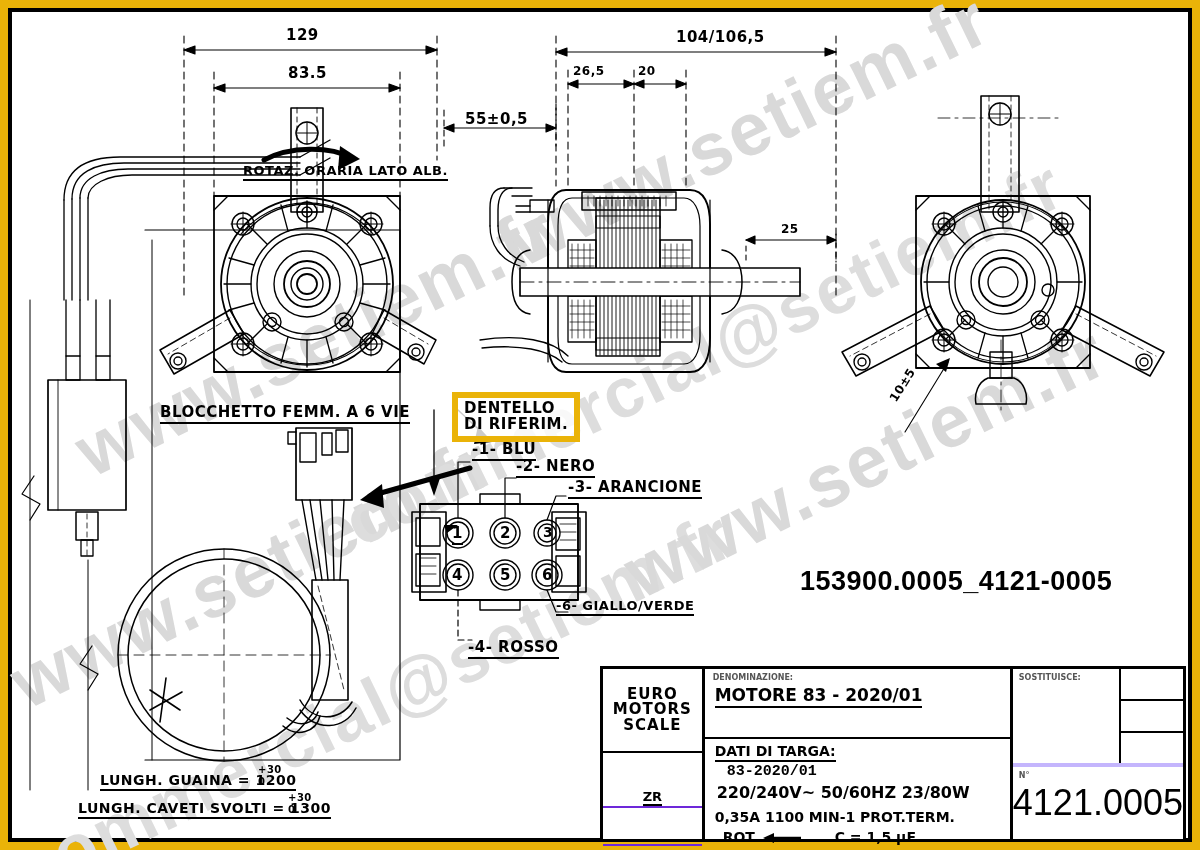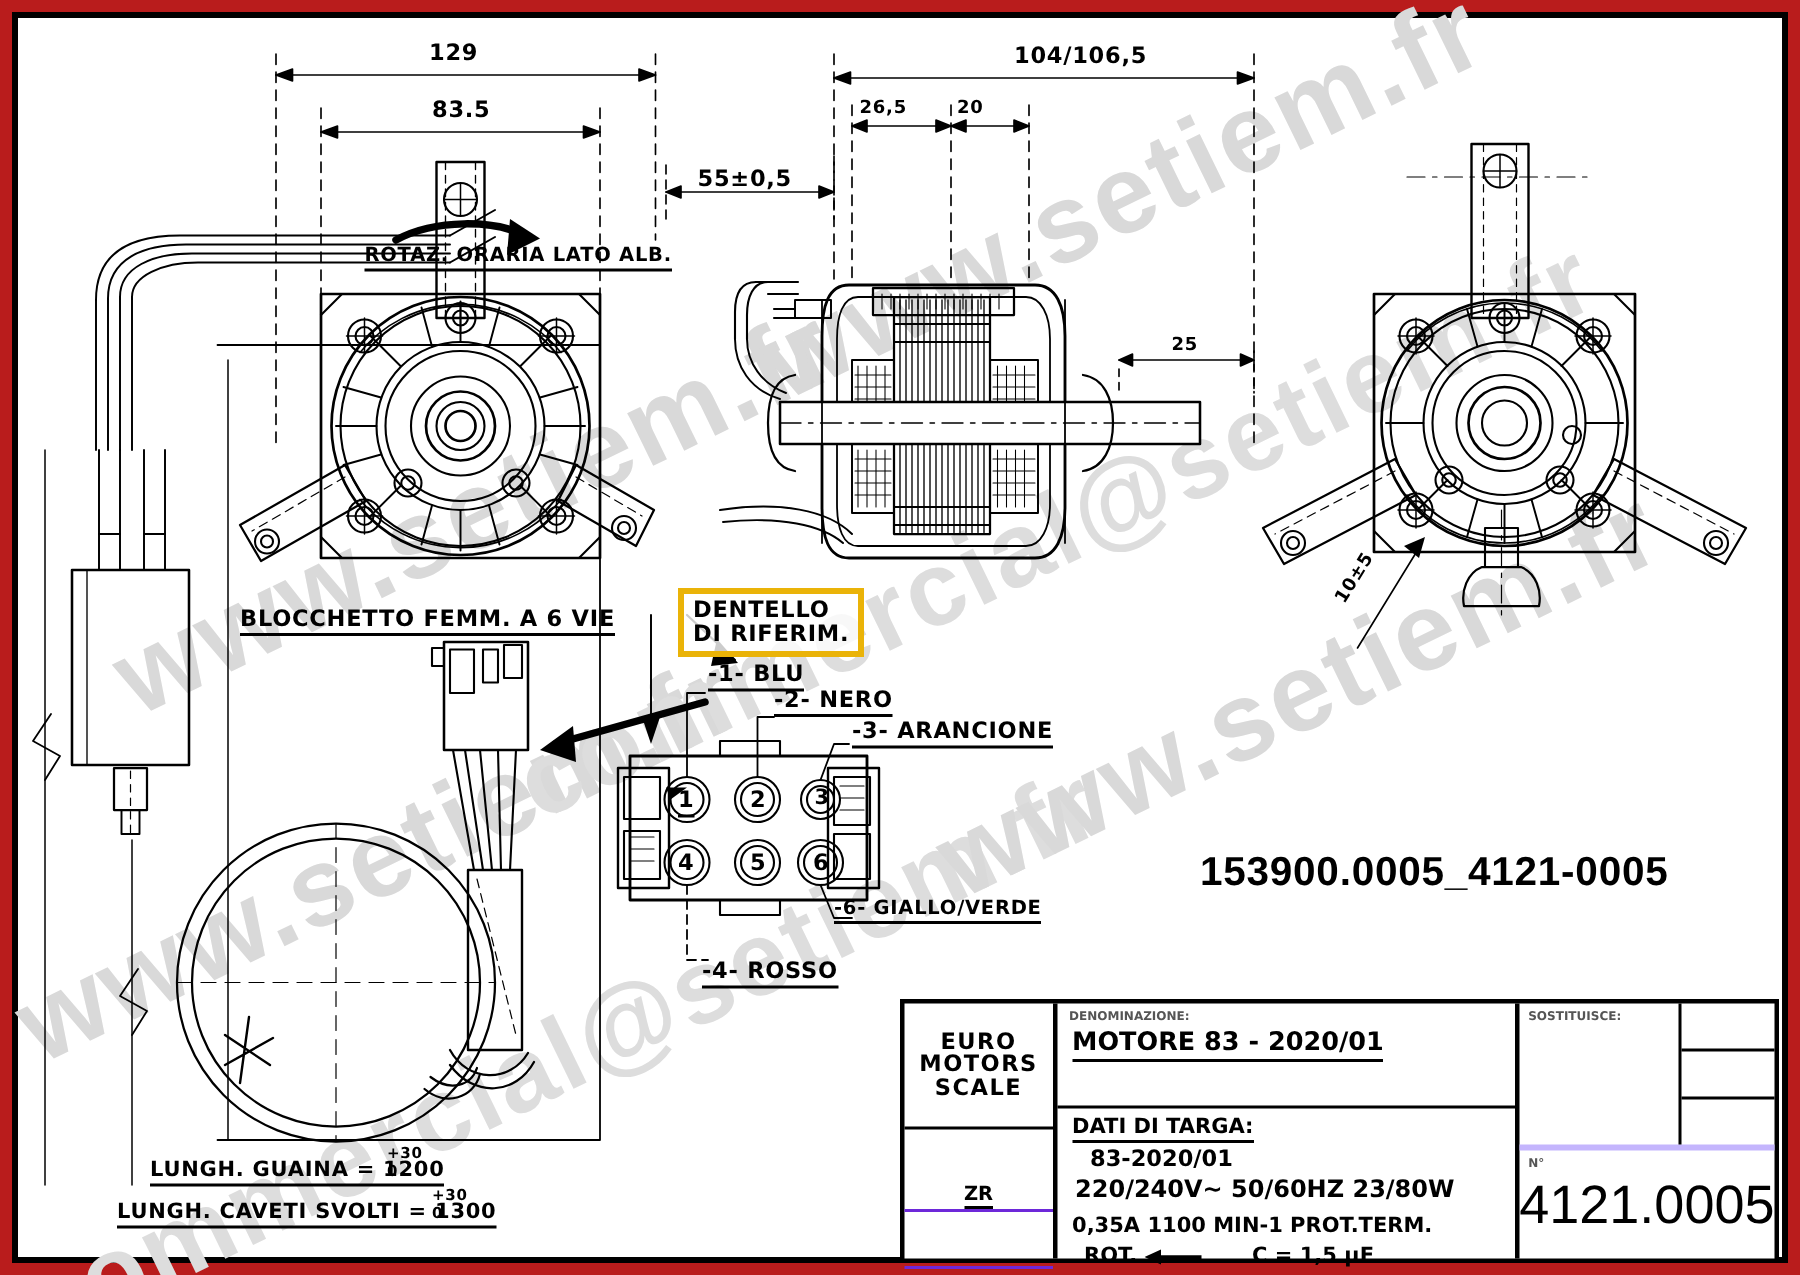--- a/index.html
+++ b/index.html
@@ -1,33 +1,33 @@
 <!DOCTYPE html>
 <html><head>
 <meta charset="utf-8">
 <title>Technical Drawing</title>
 <style>
   html,body{margin:0;padding:0;background:#fff;}
   body{width:1200px;height:850px;overflow:hidden;
        font-family:"Liberation Sans",sans-serif;}
-  #sheet{position:relative;width:1200px;height:850px;background:#b91c1c;
+  #sheet{position:relative;width:1200px;height:850px;background:#eab308;
          box-sizing:border-box;}
   #frame{position:absolute;left:8px;top:8px;right:8px;bottom:8px;
          border:4px solid #000;box-sizing:border-box;background:#fff;}
   .layer{position:absolute;left:0;top:0;width:1200px;height:850px;}
   #wm{z-index:2;pointer-events:none;}
   #draw{z-index:3;}
   #txt{z-index:4;}
   .hand{font-family:"DejaVu Sans",sans-serif;font-weight:700;color:#000;
         position:absolute;white-space:nowrap;letter-spacing:.5px;}
   .dim{font-size:15px;}
   .dim-sm{font-size:12px;}
   .note{font-size:14px;}
   .ul{border-bottom:2px solid #000;padding-bottom:1px;}
-  .boxed{position:absolute;border:4px solid #eab308;background:rgba(255,255,255,.8);
+  .boxed{position:absolute;border:6px solid #eab308;background:rgba(255,255,255,.8);
          padding:3px 6px;}
   .partno{position:absolute;font-family:"Liberation Sans",sans-serif;
           font-weight:700;font-size:27px;color:#000;letter-spacing:.5px;}
   
   #tb{position:absolute;left:600px;top:666px;width:586px;height:176px;
       border:3px solid #000;box-sizing:border-box;background:#fff;z-index:6;
       display:flex;}
   #tb .col{box-sizing:border-box;}
   #tb-logo{width:112px;border-right:3px solid #000;display:flex;
            flex-direction:column;gap:36px;}
@@ -524,21 +524,21 @@
       </div>
     </div>
 
     <div class="col" id="tb-mid">
       <div id="tb-mid-top">
         <span class="tinylabel" style="left:8px;top:4px;">DENOMINAZIONE:</span>
         <span class="mid-txt ul" style="left:10px;top:16px;font-size:17px;">MOTORE 83 - 2020/01</span>
       </div>
       <div id="tb-mid-bot">
         <span class="mid-txt ul" style="left:10px;top:4px;font-size:14px;">DATI DI TARGA:</span>
-        <span class="mid-txt" style="left:22px;top:24px;font-size:15px;">83-2020/01</span>
+        <span class="mid-txt" style="left:22px;top:24px;font-size:15px;font-family:Liberation Mono, monospace;">83-2020/01</span>
         <span class="mid-txt" style="left:12px;top:44px;font-size:16px;">220/240V~ 50/60HZ 23/80W</span>
         <span class="mid-txt" style="left:10px;top:70px;font-size:14px;">0,35A 1100 MIN-1 PROT.TERM.</span>
         <span class="mid-txt" style="left:18px;top:90px;font-size:14px;">ROT.</span>
         <svg style="position:absolute;left:58px;top:92px;" width="40" height="14">
           <path d="M38 7 L6 7" stroke="#000" stroke-width="2.5" fill="none"></path>
           <path d="M0 7 L11 2 L11 12 Z" fill="#000"></path>
         </svg>
         <span class="mid-txt" style="left:130px;top:90px;font-size:14px;">C = 1,5 µF</span>
       </div>
     </div>

